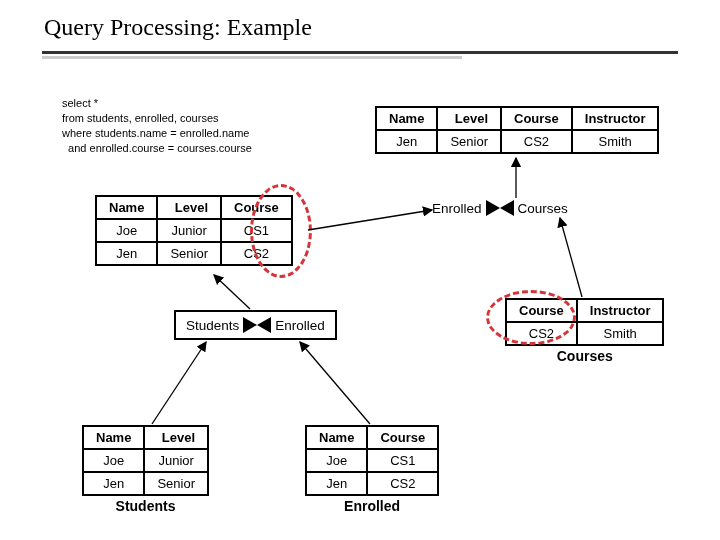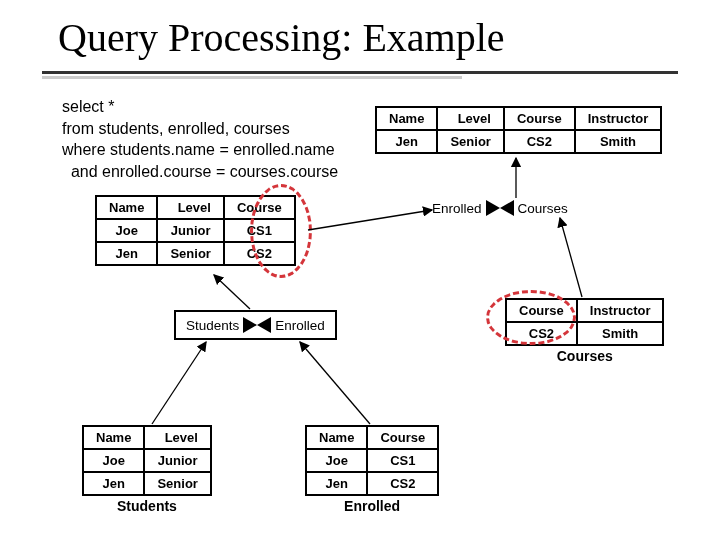--- a/index.html
+++ b/index.html
@@ -5,49 +5,49 @@
   * { box-sizing: border-box; margin: 0; padding: 0; }
   body {
     width: 720px; height: 540px;
     font-family: Arial, Helvetica, sans-serif;
     background: #fff;
     position: relative;
     overflow: hidden;
   }
   .title {
     font-family: "Times New Roman", Times, serif;
-    font-size: 40px;
-    padding: 14px 0 6px 58px;
+    font-size: 24px;
+    padding: 14px 0 6px 44px;
   }
   .rule {
     height: 3px; background: #333;
     margin: 4px 42px 2px 42px;
   }
   .rule2 {
     height: 3px; background: #ccc;
     width: 420px;
     margin: 0 0 0 42px;
   }
   .query {
-    font-size: 16px;
+    font-size: 11px;
     line-height: 1.35;
     position: absolute;
     left: 62px; top: 96px;
     white-space: pre;
   }
   table.dt {
     border-collapse: collapse;
     font-size: 13px;
     background: #fff;
   }
   table.dt th, table.dt td {
     border: 2px solid #000;
     padding: 3px 12px;
     text-align: center;
-    font-weight: bold;
+    font-weight: normal;
   }
   table.dt th { font-weight: bold; text-align: right; }
   .abs { position: absolute; }
   .caption {
     font-size: 14px; font-weight: bold; text-align: center;
     margin-top: 2px;
   }
   .joinbox {
     border: 2px solid #000;
     padding: 5px 10px 5px 10px;

